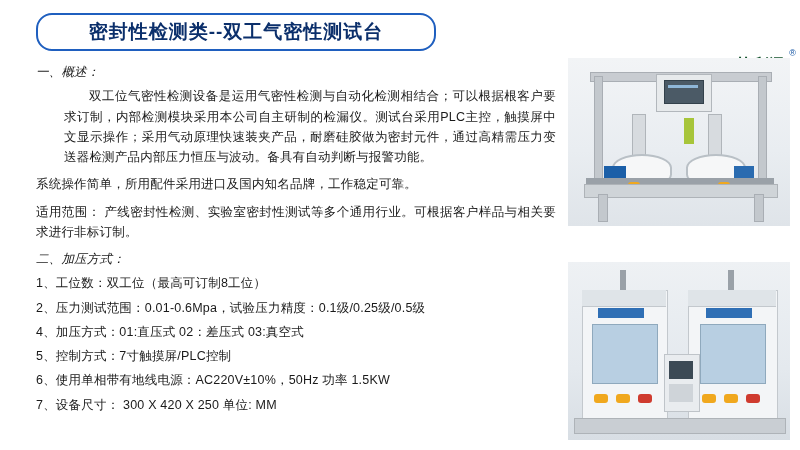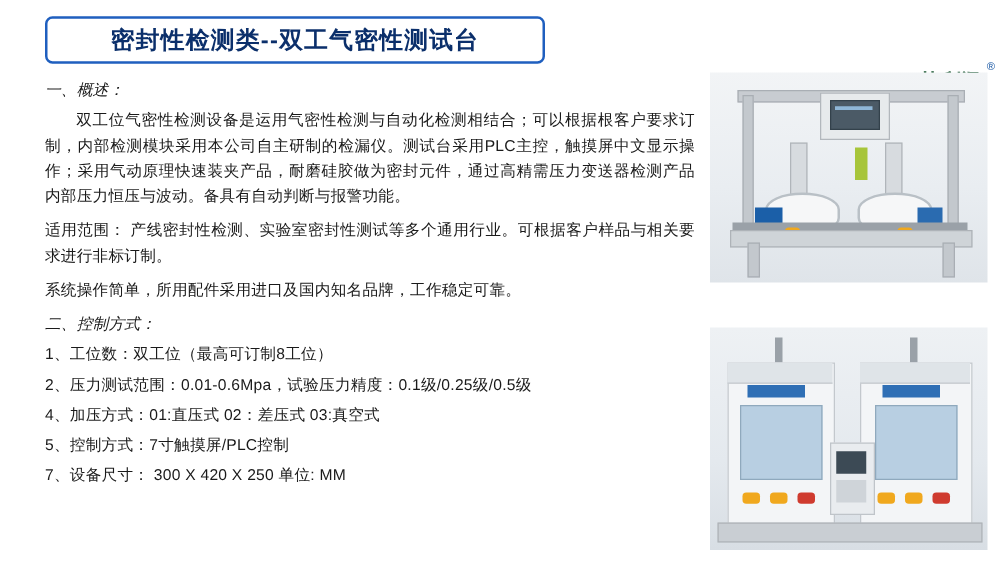--- a/index.html
+++ b/index.html
@@ -21,21 +21,21 @@
   }
 
   
   .title-box {
     position: absolute;
     left: 36px;
     top: 13px;
     width: 400px;
     height: 38px;
     border: 2px solid #1f5fbf;
-    border-radius: 6px;
+    border-radius: 16px;
     display: flex;
     align-items: center;
     justify-content: center;
     box-sizing: border-box;
   }
   .title-box .title-text {
     font-size: 19px;
     font-weight: bold;
     color: #0b2f6b;
     letter-spacing: 1px;
@@ -100,20 +100,21 @@
   }
   .content p {
     margin: 0 0 7px 0;
     font-size: 12.5px;
     line-height: 1.62;
     letter-spacing: 0.2px;
     text-align: justify;
   }
   .content p.indent {
     text-indent: 2em;
+    margin-left: 28px;
   }
   .content p.tight {
     margin-bottom: 4px;
   }
   .section-head {
     font-size: 12.5px;
     font-style: italic;
   }
 
   
@@ -198,27 +199,28 @@
     <span class="brand-cn-wrap">
       <span class="brand-cn">艾利讯</span>
       <span class="brand-sub">ALLISON</span>
       <span class="reg-mark">®</span>
     </span>
   </div>
 
   <div class="content">
     <p class="section-head tight">一、概述：</p>
     <p class="indent">双工位气密性检测设备是运用气密性检测与自动化检测相结合；可以根据根客户要求订制，内部检测模块采用本公司自主研制的检漏仪。测试台采用PLC主控，触摸屏中文显示操作；采用气动原理快速装夹产品，耐磨硅胶做为密封元件，通过高精需压力变送器检测产品内部压力恒压与波动。备具有自动判断与报警功能。</p>
+    <p>系统操作简单，所用配件采用进口及国内知名品牌，工作稳定可靠。</p>
     <p>适用范围：  产线密封性检测、实验室密封性测试等多个通用行业。可根据客户样品与相关要求进行非标订制。</p>
-    <p>系统操作简单，所用配件采用进口及国内知名品牌，工作稳定可靠。</p>
-    <p class="section-head tight">二、控制方式：</p>
+    <p class="section-head tight">二、加压方式：</p>
     <p class="tight">1、工位数：双工位（最高可订制8工位）</p>
     <p class="tight">2、压力测试范围：0.01-0.6Mpa，试验压力精度：0.1级/0.25级/0.5级</p>
     <p class="tight">4、加压方式：01:直压式   02：差压式    03:真空式</p>
     <p class="tight">5、控制方式：7寸触摸屏/PLC控制</p>
+    <p class="tight">6、使用单相带有地线电源：AC220V±10%，50Hz   功率 1.5KW</p>
     <p class="tight">7、设备尺寸：  300 X 420 X 250 单位: MM</p>
   </div>
 
   <div class="photo photo-top">
     <div class="m t-frame-top"></div>
     <div class="m t-post-l"></div>
     <div class="m t-post-r"></div>
     <div class="m t-panel"></div>
     <div class="m t-screen"></div>
     <div class="m t-screen-line"></div>

